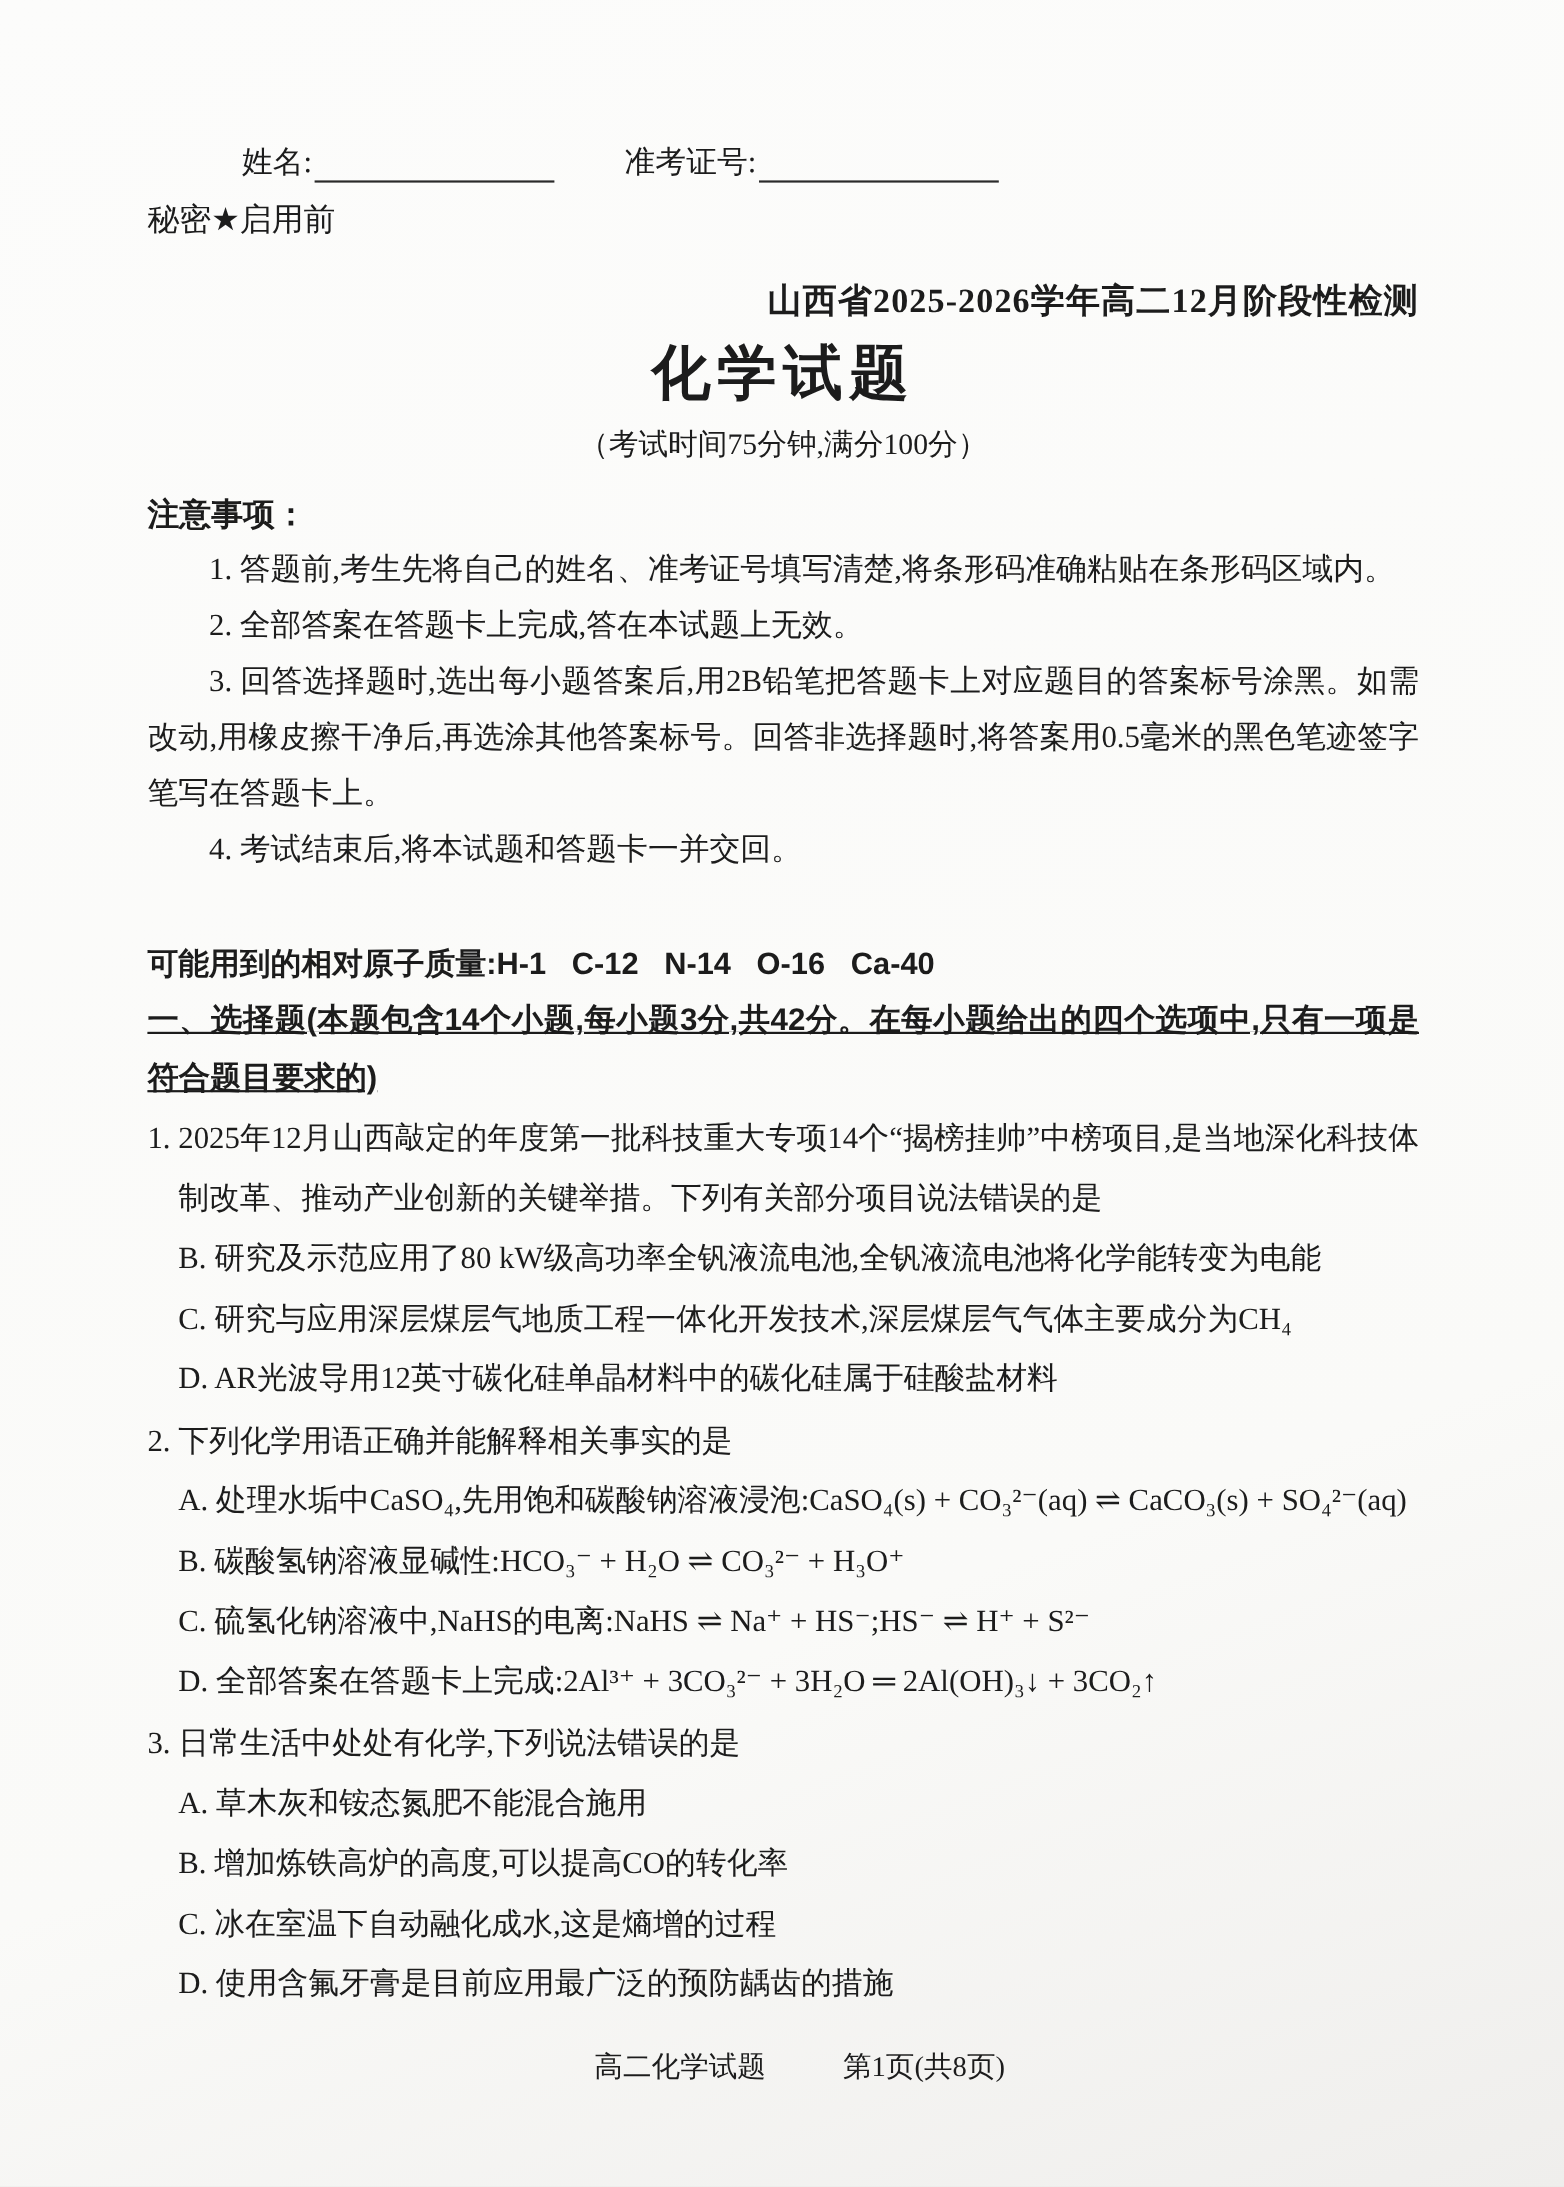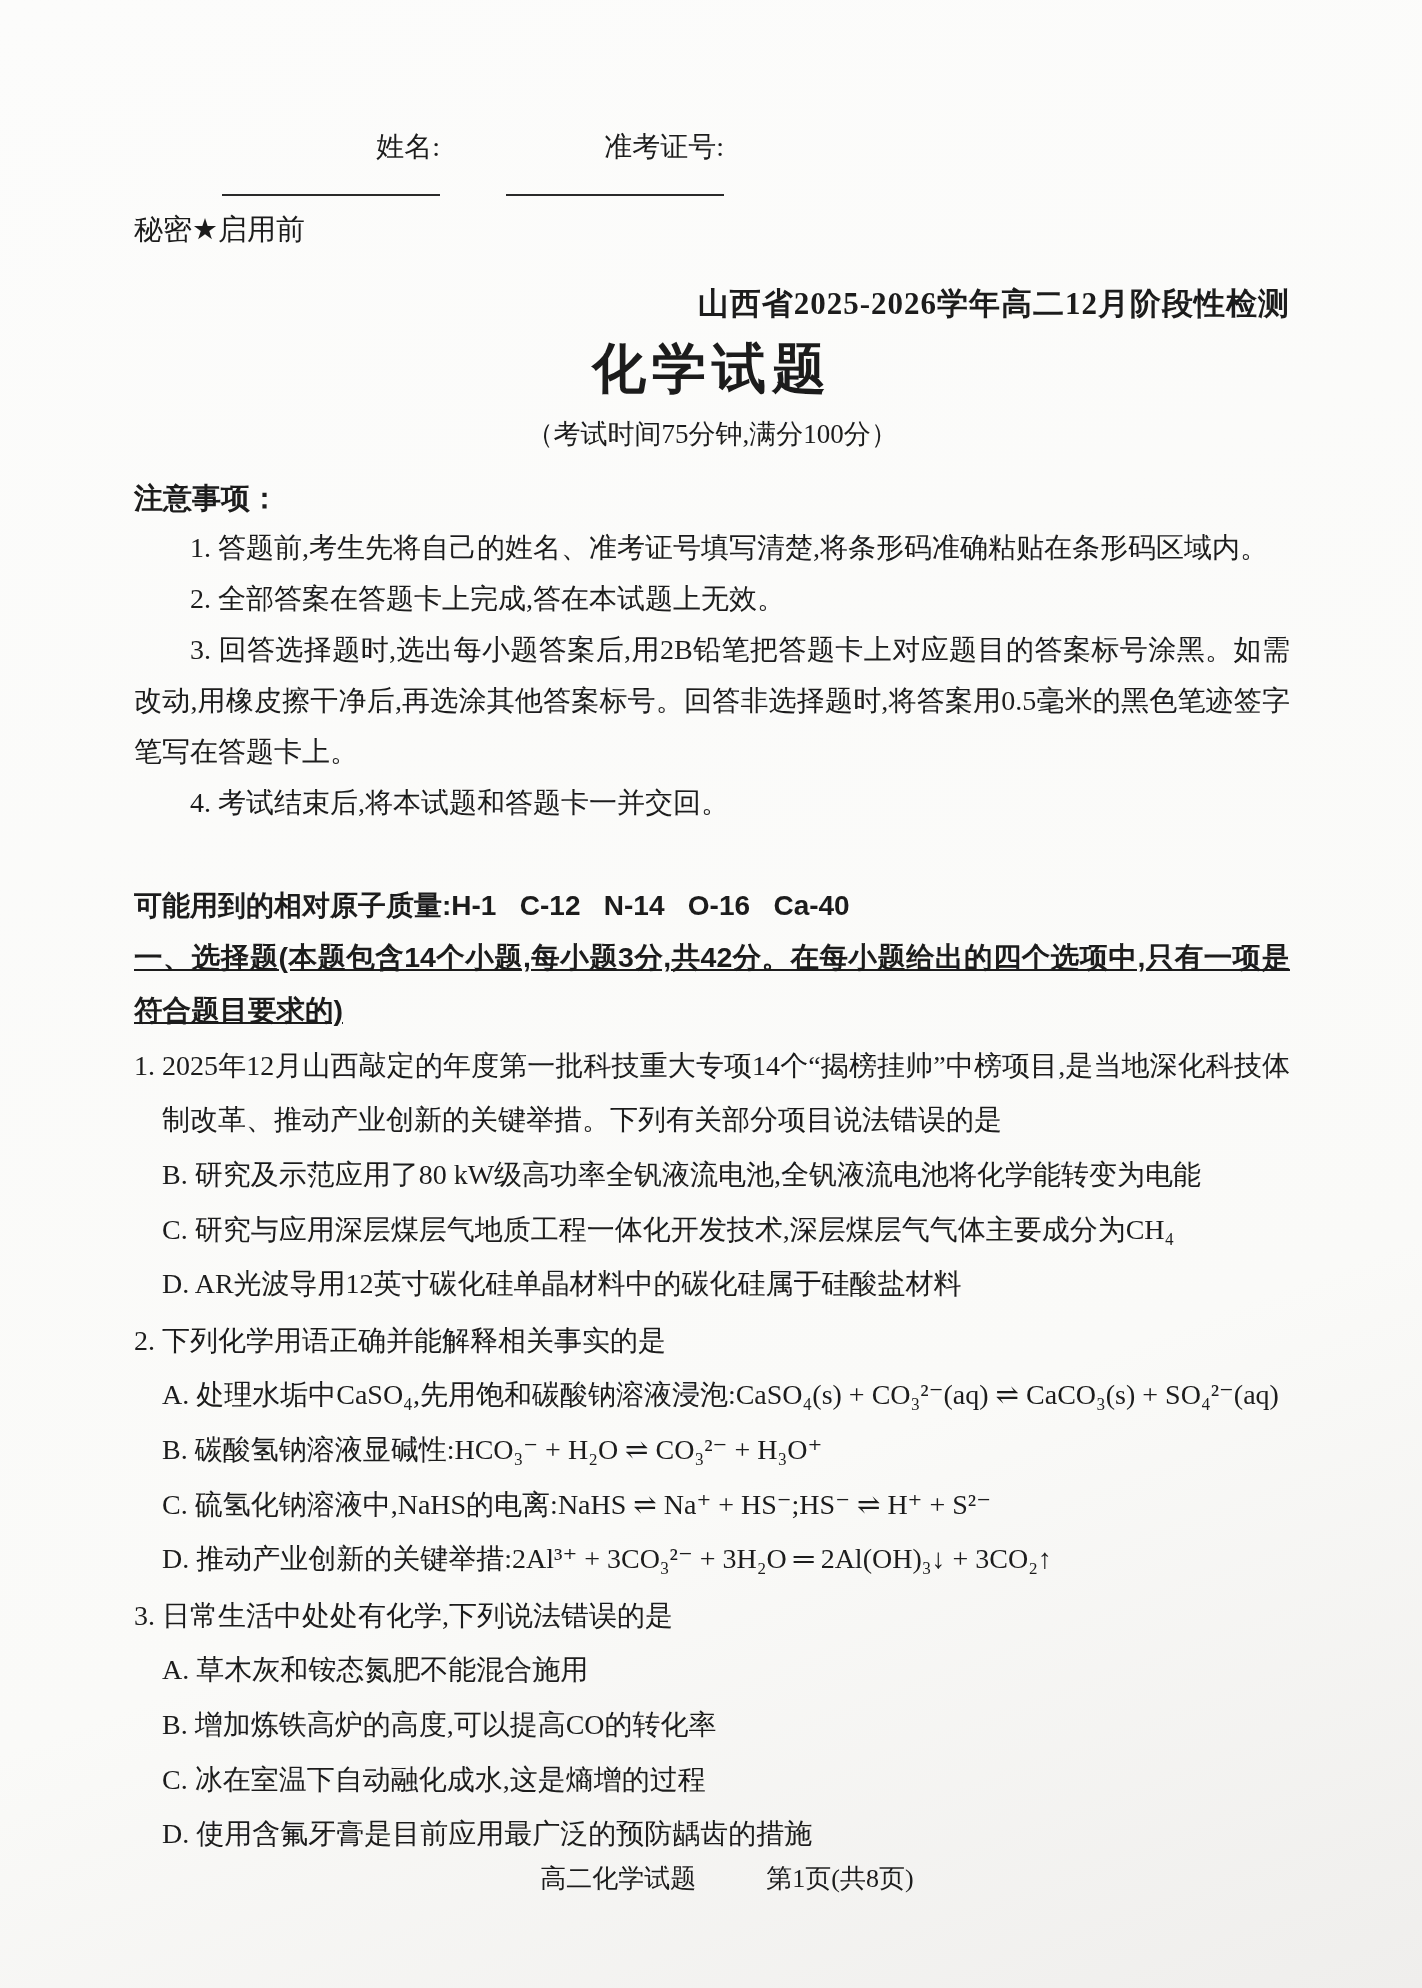--- a/index.html
+++ b/index.html
@@ -18,21 +18,21 @@
   .content { padding: 128px 132px 0 134px; }
 
   
   .id-row {
     display: flex;
     padding-left: 86px;
     gap: 64px;
     align-items: flex-end;
     margin-bottom: 14px;
   }
-  .id-item { display: flex; align-items: flex-end; white-space: nowrap; flex-direction: column; }
+  .id-item { display: flex; align-items: flex-end; white-space: nowrap; }
   .blank-line {
     display: inline-block;
     width: 218px;
     height: 30px;
     border-bottom: 2px solid #2a2a2a;
     margin-left: 2px;
   }
   .secrecy {
     font-family: "Liberation Sans", "DejaVu Sans", sans-serif;
     font-weight: normal;
@@ -151,21 +151,21 @@
       <div class="q-option">B. 研究及示范应用了80 kW级高功率全钒液流电池,全钒液流电池将化学能转变为电能</div>
       <div class="q-option">C. 研究与应用深层煤层气地质工程一体化开发技术,深层煤层气气体主要成分为CH₄</div>
       <div class="q-option">D. AR光波导用12英寸碳化硅单晶材料中的碳化硅属于硅酸盐材料</div>
     </div>
 
     <div class="question">
       <div class="q-stem">2. 下列化学用语正确并能解释相关事实的是</div>
       <div class="q-option">A. 处理水垢中CaSO₄,先用饱和碳酸钠溶液浸泡:CaSO₄(s) + CO₃²⁻(aq) ⇌ CaCO₃(s) + SO₄²⁻(aq)</div>
       <div class="q-option">B. 碳酸氢钠溶液显碱性:HCO₃⁻ + H₂O ⇌ CO₃²⁻ + H₃O⁺</div>
       <div class="q-option">C. 硫氢化钠溶液中,NaHS的电离:NaHS ⇌ Na⁺ + HS⁻;HS⁻ ⇌ H⁺ + S²⁻</div>
-      <div class="q-option">D. 推动产业创新的关键举措:2Al³⁺ + 3CO₃²⁻ + 3H₂O ═ 2Al(OH)₃↓ + 3CO₂↑</div>
+      <div class="q-option">D. 全部答案在答题卡上完成:2Al³⁺ + 3CO₃²⁻ + 3H₂O ═ 2Al(OH)₃↓ + 3CO₂↑</div>
     </div>
 
     <div class="question">
       <div class="q-stem">3. 日常生活中处处有化学,下列说法错误的是</div>
       <div class="q-option">A. 草木灰和铵态氮肥不能混合施用</div>
       <div class="q-option">B. 增加炼铁高炉的高度,可以提高CO的转化率</div>
       <div class="q-option">C. 冰在室温下自动融化成水,这是熵增的过程</div>
       <div class="q-option">D. 使用含氟牙膏是目前应用最广泛的预防龋齿的措施</div>
     </div>
 

